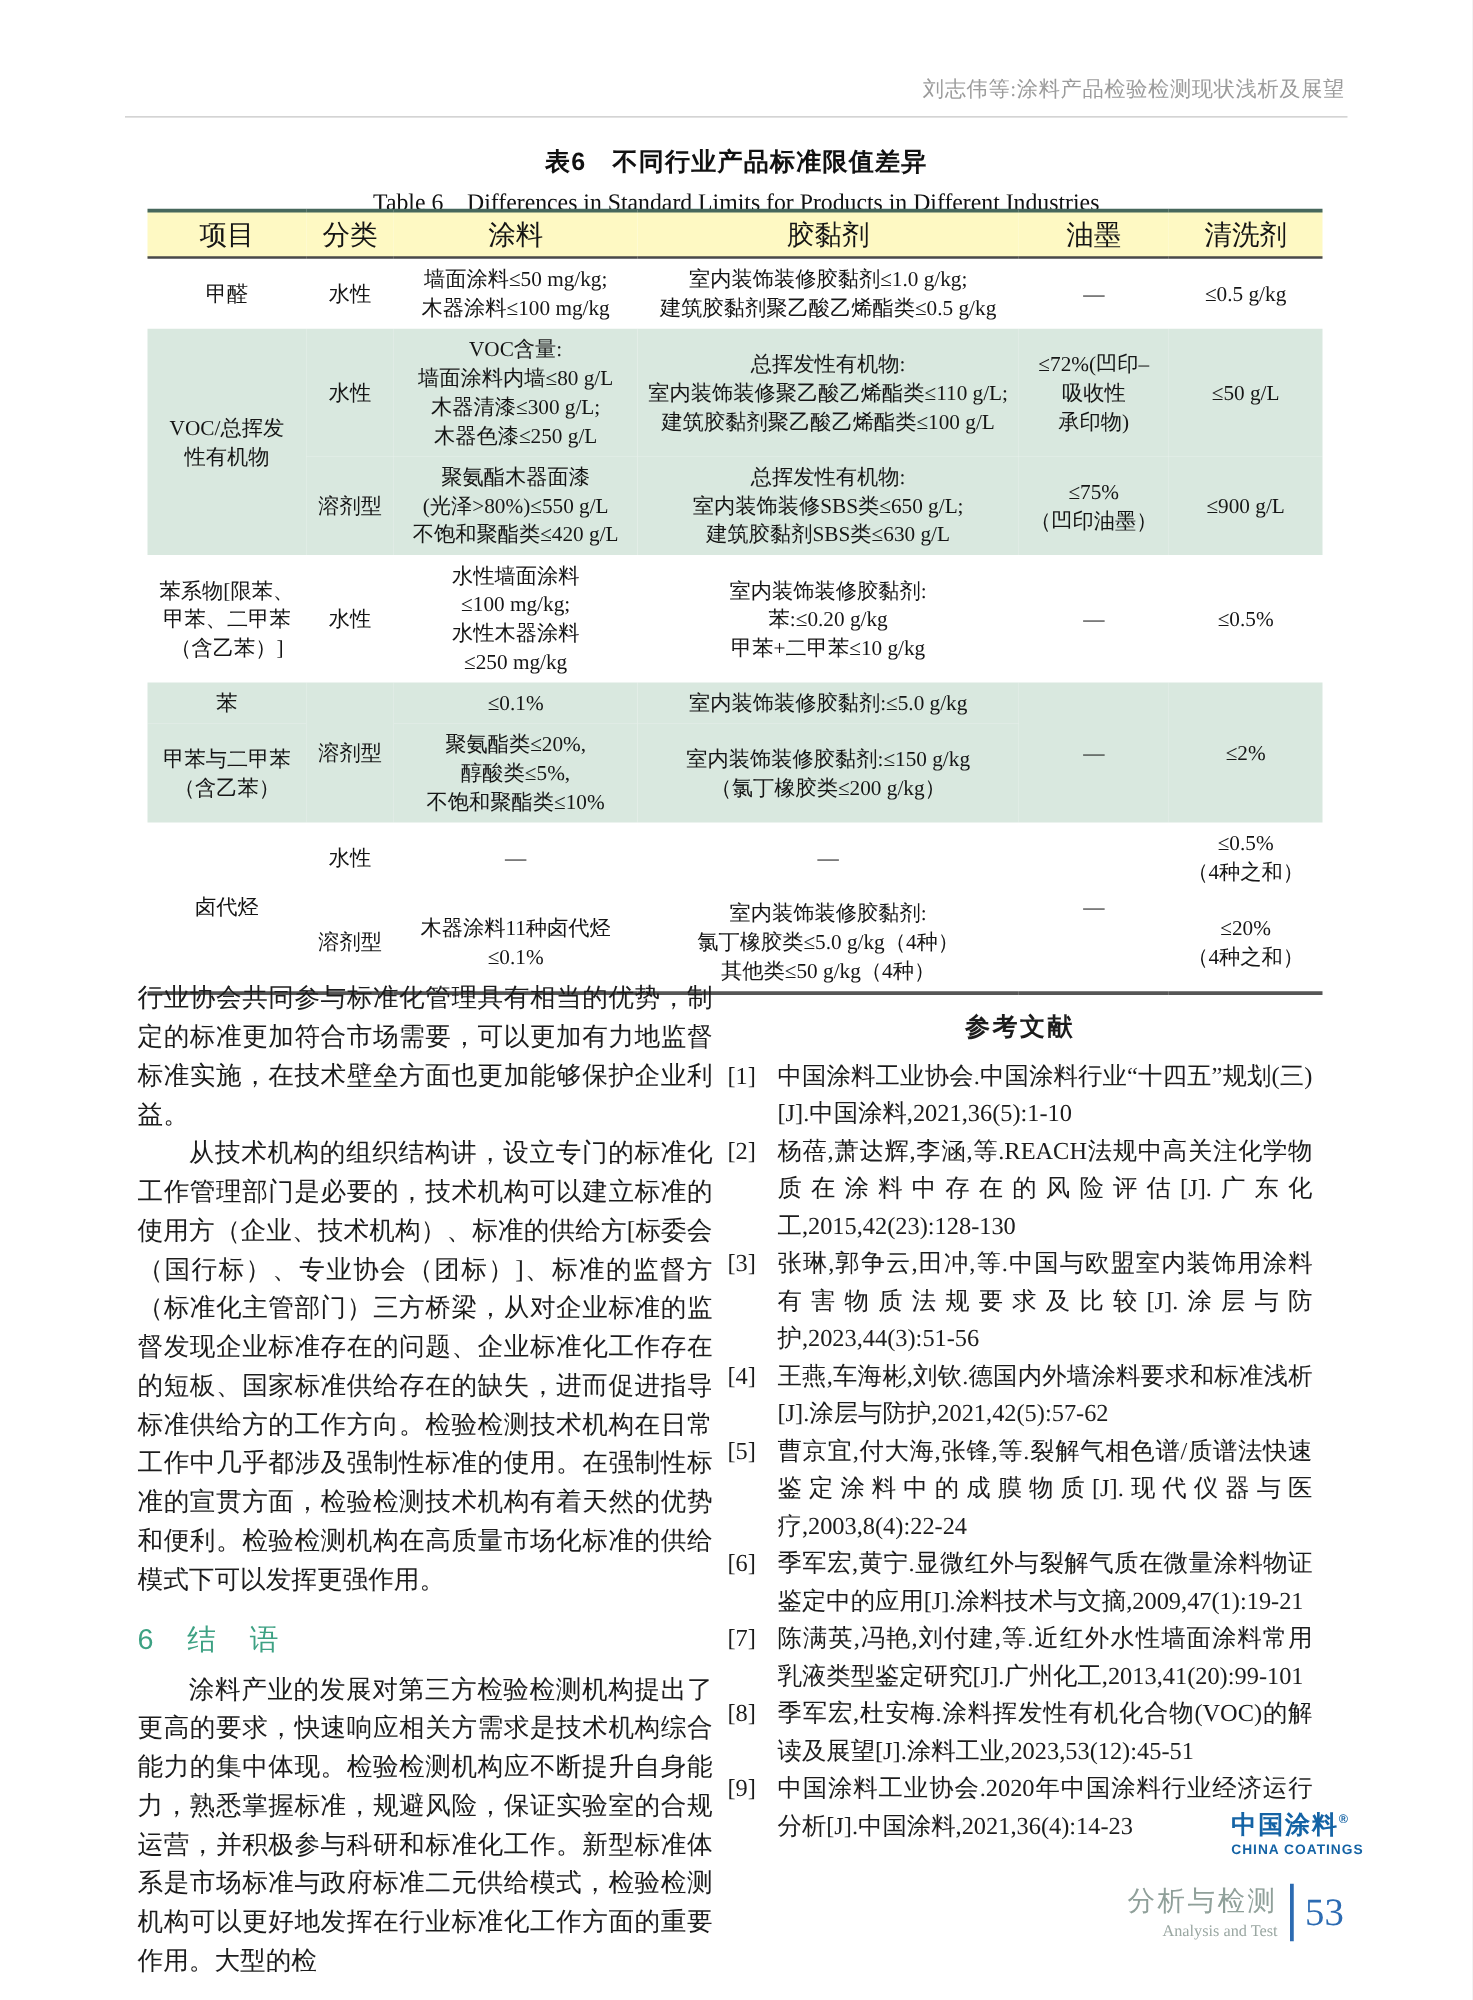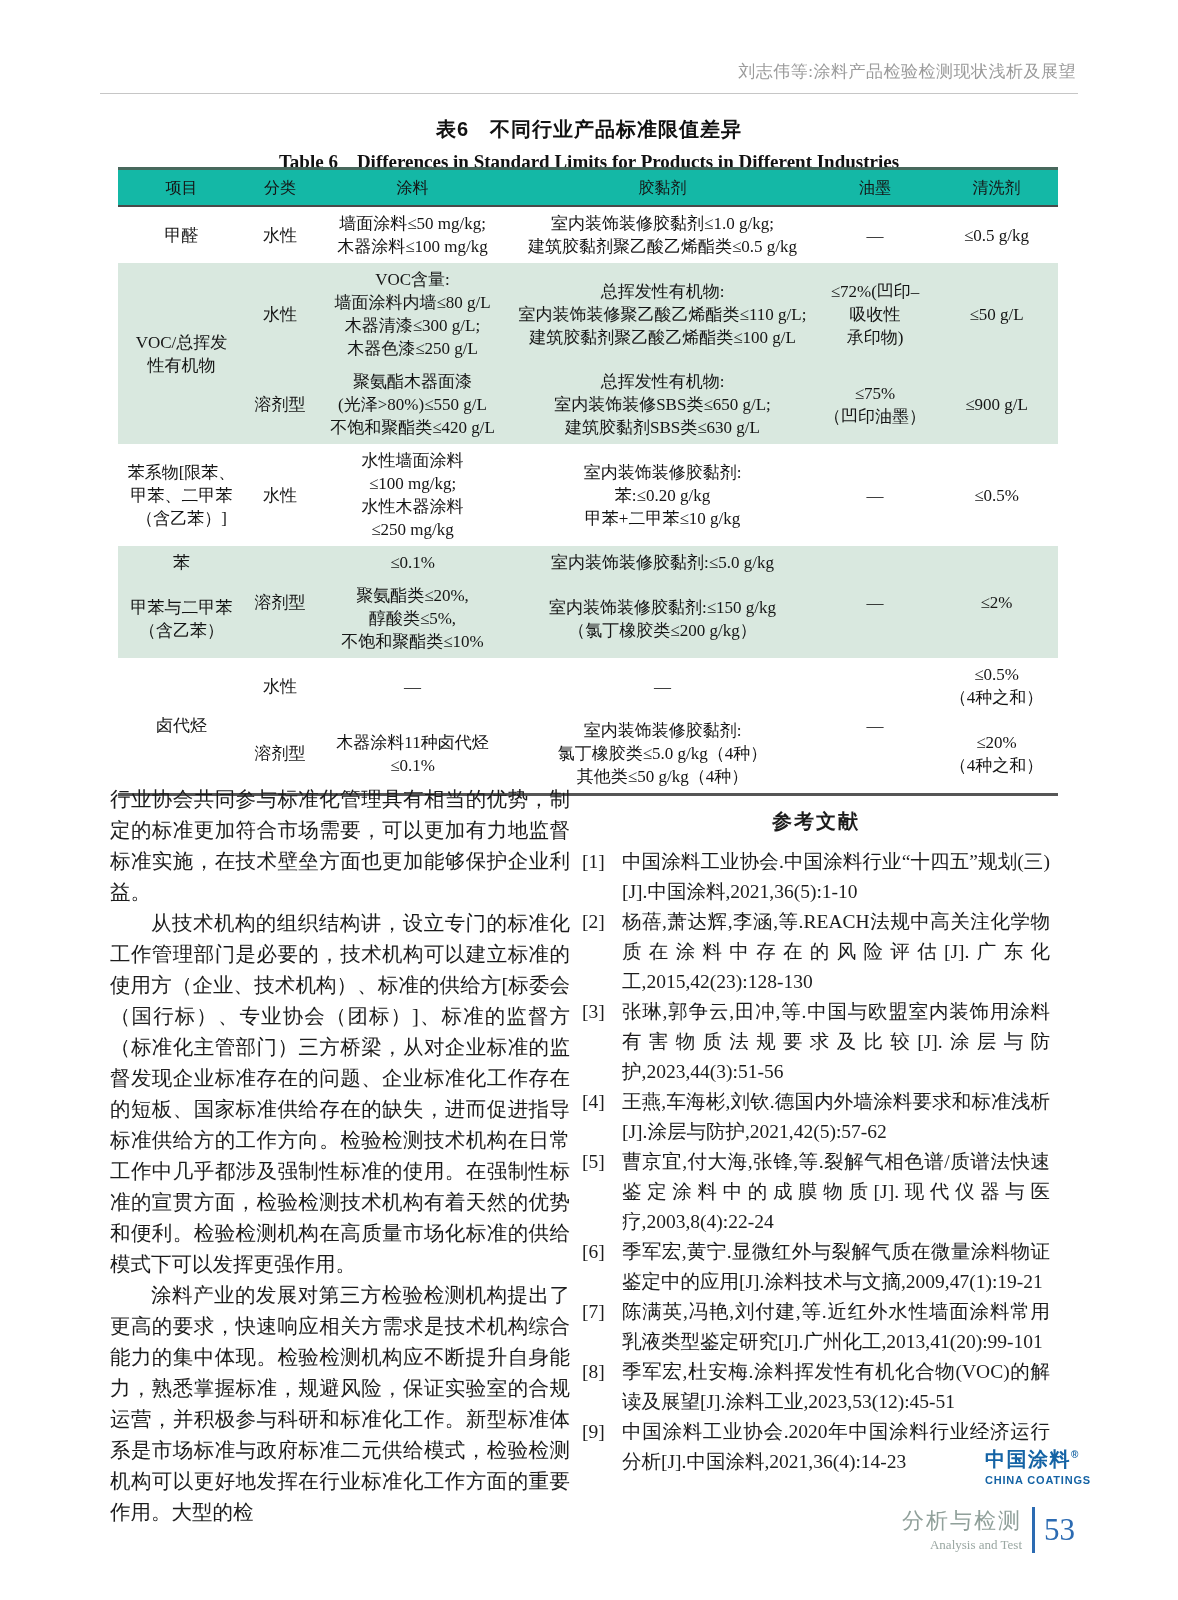--- a/index.html
+++ b/index.html
@@ -13,31 +13,31 @@
   .running-header {
     position:absolute; top:60px; left:100px; right:102px;
     text-align:right; font-family:Liberation Serif, serif;
     font-size:17px; color:#9b9b9b; letter-spacing:0.5px;
   }
   .header-rule { position:absolute; top:93px; left:100px; right:100px; height:1px; background:#c6c6c6; }
 
   
   .captions { position:absolute; top:116px; left:0; width:100%; text-align:center; }
   .caption-zh { font-family:"Liberation Sans", sans-serif; font-weight:bold; font-size:20px; color:#111; letter-spacing:1px; }
-  .caption-en { margin-top:6px; font-family:"Liberation Serif", serif; font-weight:bold; font-size:19px; color:#111; }
+  .caption-en { margin-top:6px; font-family:"Liberation Serif", serif; font-weight:normal; font-size:19px; color:#111; }
 
   
   table.tbl {
     position:absolute; top:167px; left:118px; width:940px;
     border-collapse:collapse; table-layout:fixed;
     border-top:3px solid #47685c; border-bottom:3px solid #565656;
     font-size:17px; line-height:23px; color:#151515;
   }
   table.tbl th {
-    background:#14b8a6; font-weight:normal; font-size:16px;
+    background:#fef9c3; font-weight:normal; font-size:22px;
     padding:6px 2px; border-bottom:2px solid #494949; text-align:center;
   }
   table.tbl td {
     padding:5px 3px; text-align:center; vertical-align:middle;
     white-space:pre-line;
   }
   td.c-item, th.c-item-h { }
   td.c-item { text-align:left; padding-left:7px; }
   tr.row-green td { background:#d9e8df; }
 
@@ -195,20 +195,21 @@
         <td>≤20%
 （4种之和）</td>
       </tr>
     </tbody>
   </table>
 
   <div class="body-cols">
     <div class="col-left">
       <p class="body-p">行业协会共同参与标准化管理具有相当的优势，制定的标准更加符合市场需要，可以更加有力地监督标准实施，在技术壁垒方面也更加能够保护企业利益。</p>
       <p class="body-p indent">从技术机构的组织结构讲，设立专门的标准化工作管理部门是必要的，技术机构可以建立标准的使用方（企业、技术机构）、标准的供给方[标委会（国行标）、专业协会（团标）]、标准的监督方（标准化主管部门）三方桥梁，从对企业标准的监督发现企业标准存在的问题、企业标准化工作存在的短板、国家标准供给存在的缺失，进而促进指导标准供给方的工作方向。检验检测技术机构在日常工作中几乎都涉及强制性标准的使用。在强制性标准的宣贯方面，检验检测技术机构有着天然的优势和便利。检验检测机构在高质量市场化标准的供给模式下可以发挥更强作用。</p>
+      <h2 class="section-heading">6　结　语</h2>
       <p class="body-p indent">涂料产业的发展对第三方检验检测机构提出了更高的要求，快速响应相关方需求是技术机构综合能力的集中体现。检验检测机构应不断提升自身能力，熟悉掌握标准，规避风险，保证实验室的合规运营，并积极参与科研和标准化工作。新型标准体系是市场标准与政府标准二元供给模式，检验检测机构可以更好地发挥在行业标准化工作方面的重要作用。大型的检</p>
     </div>
     <div class="col-right">
       <div class="refs-heading">参考文献</div>
       <div class="ref-item">
         <span class="ref-n">[1]</span>
         <span class="ref-text">中国涂料工业协会.中国涂料行业“十四五”规划(三)[J].中国涂料,2021,36(5):1-10</span>
       </div>
       <div class="ref-item">
         <span class="ref-n">[2]</span>

